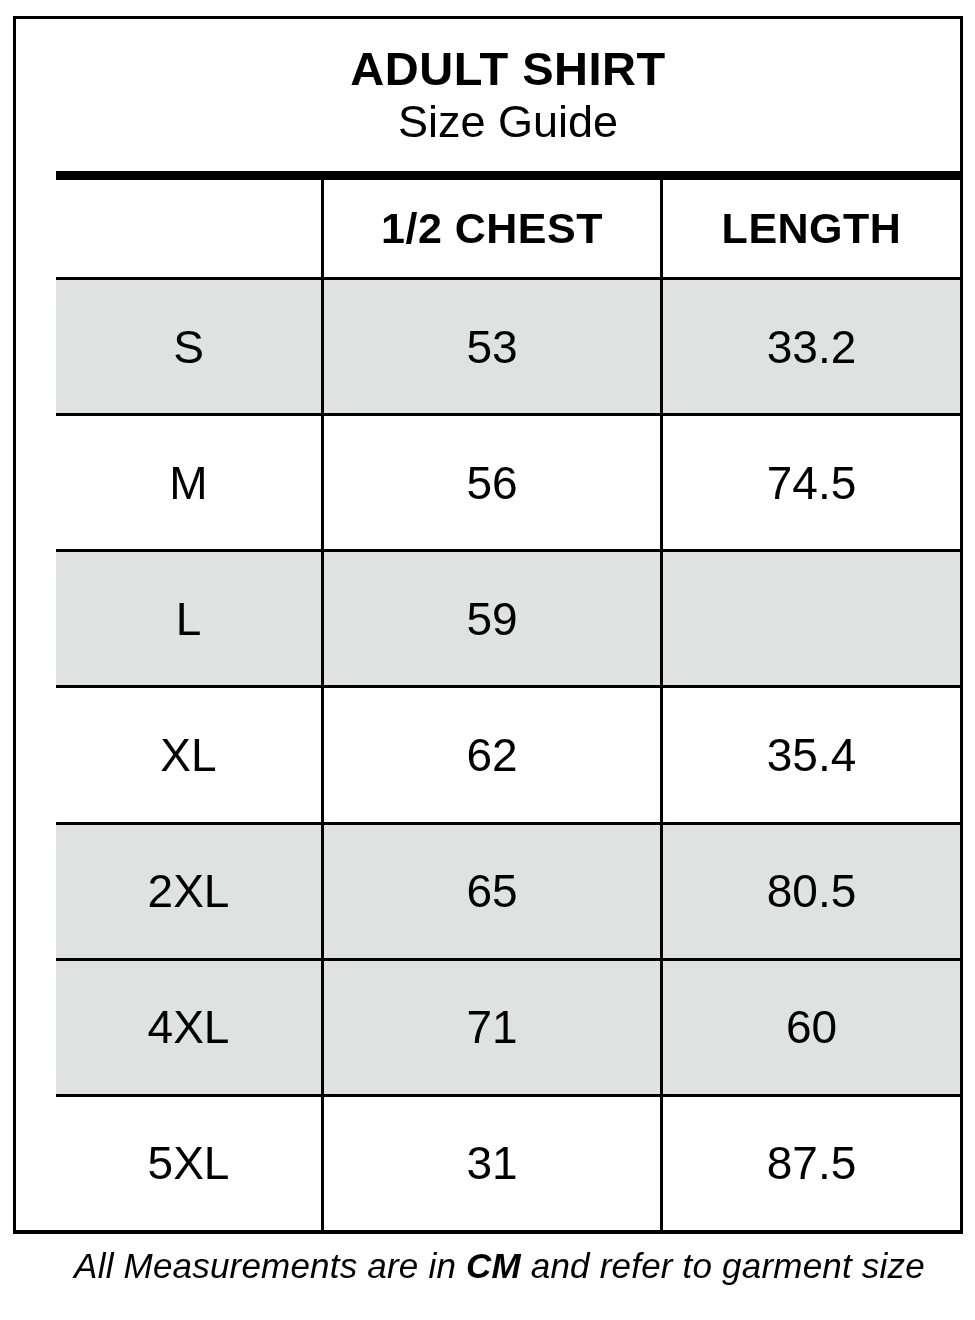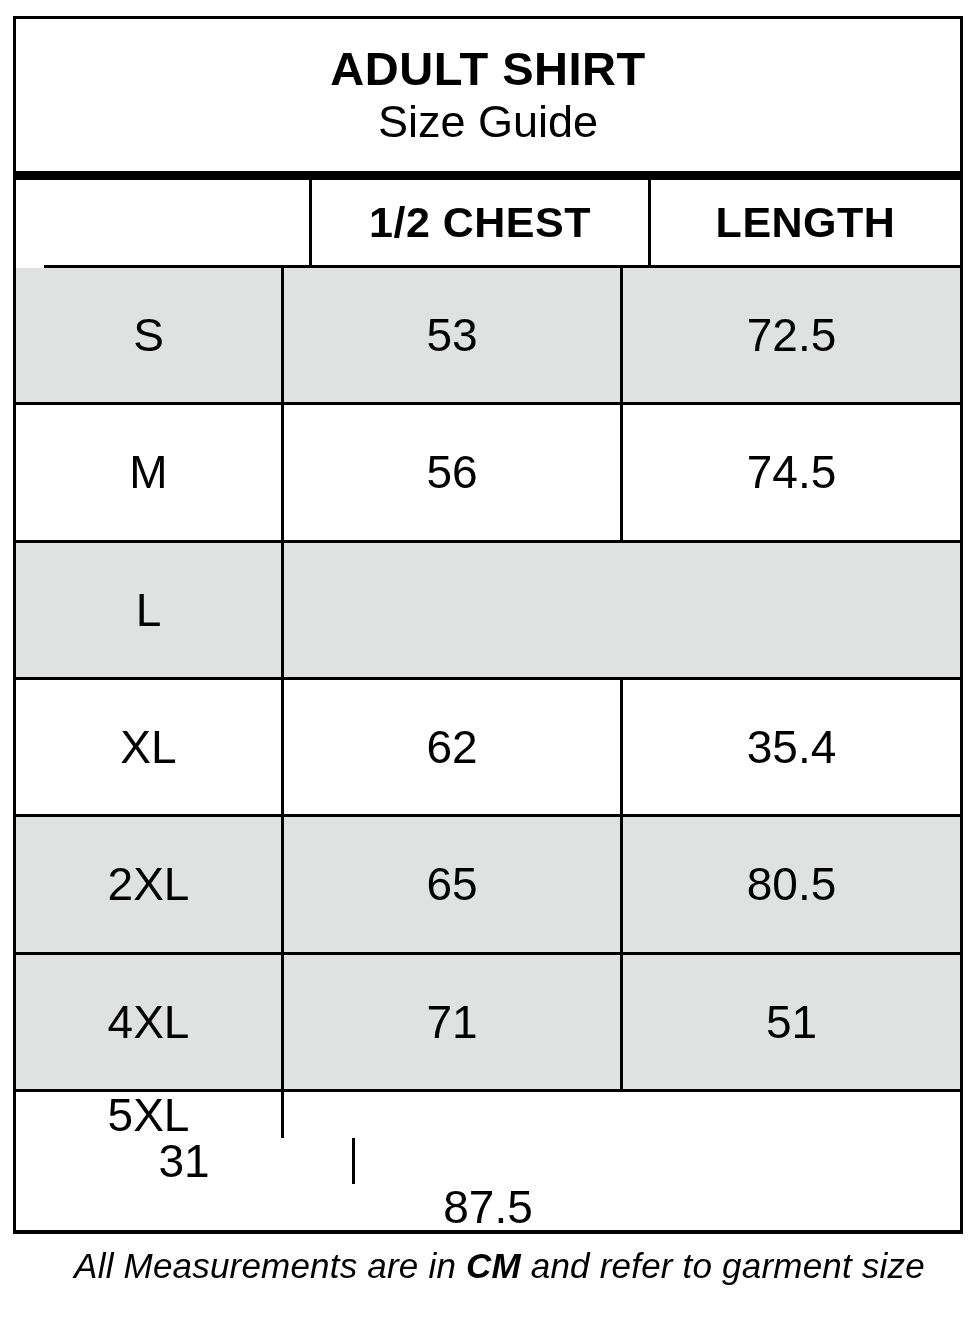--- a/index.html
+++ b/index.html
@@ -14,42 +14,43 @@
 
   .size-table {
     position: absolute;
     left: 13px; top: 16px;
     width: 950px; height: 1218px;
     border: 3px solid #000000;
     border-bottom-width: 4px;
     display: flex;
     flex-direction: column;
     background: #ffffff;
+    padding-left: 40px;
   }
 
   .title-block {
     height: 152px;
     display: flex;
     flex-direction: column;
     align-items: center;
     justify-content: center;
     text-align: center;
   }
   .title   { font-size: 47px; font-weight: 700; line-height: 1.15; letter-spacing: 0.5px; }
   .subtitle{ font-size: 45px; font-weight: 400; line-height: 1.15; text-align: center; }
 
   .thick-divider { height: 9px; background: #000000; flex: 0 0 auto; }
 
   .row {
     display: flex;
     border-bottom: 3px solid #000000;
   }
-  .row:last-child { border-bottom: none; flex-direction: column; }
+  .row:last-child { border-bottom: none; }
 
-  .header-row { height: 88px; flex: 0 0 auto; background: #ffffff; margin-left: 28px; }
+  .header-row { height: 100px; flex: 0 0 auto; background: #ffffff; }
   .data-row   { flex: 1 1 0; }
   .data-row.shaded { background: #e0e2e1; }
 
   .cell {
     display: flex;
     align-items: center;
     justify-content: center;
     font-size: 46px;
     font-weight: 400;
     line-height: 1;
@@ -88,50 +89,51 @@
 
     <div class="row header-row">
       <div class="cell col-size"></div>
       <div class="cell col-chest header-cell">1/2 CHEST</div>
       <div class="cell col-length header-cell">LENGTH</div>
     </div>
 
     <div class="row data-row shaded">
       <div class="cell col-size">S</div>
       <div class="cell col-chest">53</div>
-      <div class="cell col-length">72.5</div>
+      <div class="cell col-length">33.2</div>
     </div>
 
     <div class="row data-row">
       <div class="cell col-size">M</div>
       <div class="cell col-chest">56</div>
       <div class="cell col-length">74.5</div>
     </div>
 
     <div class="row data-row shaded">
       <div class="cell col-size">L</div>
+      <div class="cell col-chest">59</div>
     </div>
 
     <div class="row data-row">
       <div class="cell col-size">XL</div>
       <div class="cell col-chest">62</div>
       <div class="cell col-length">35.4</div>
     </div>
 
     <div class="row data-row shaded">
       <div class="cell col-size">2XL</div>
       <div class="cell col-chest">65</div>
       <div class="cell col-length">80.5</div>
     </div>
 
 
     <div class="row data-row shaded">
       <div class="cell col-size">4XL</div>
       <div class="cell col-chest">71</div>
-      <div class="cell col-length">51</div>
+      <div class="cell col-length">60</div>
     </div>
 
     <div class="row data-row">
       <div class="cell col-size">5XL</div>
       <div class="cell col-chest">31</div>
       <div class="cell col-length">87.5</div>
     </div>
 
   </div>
 

